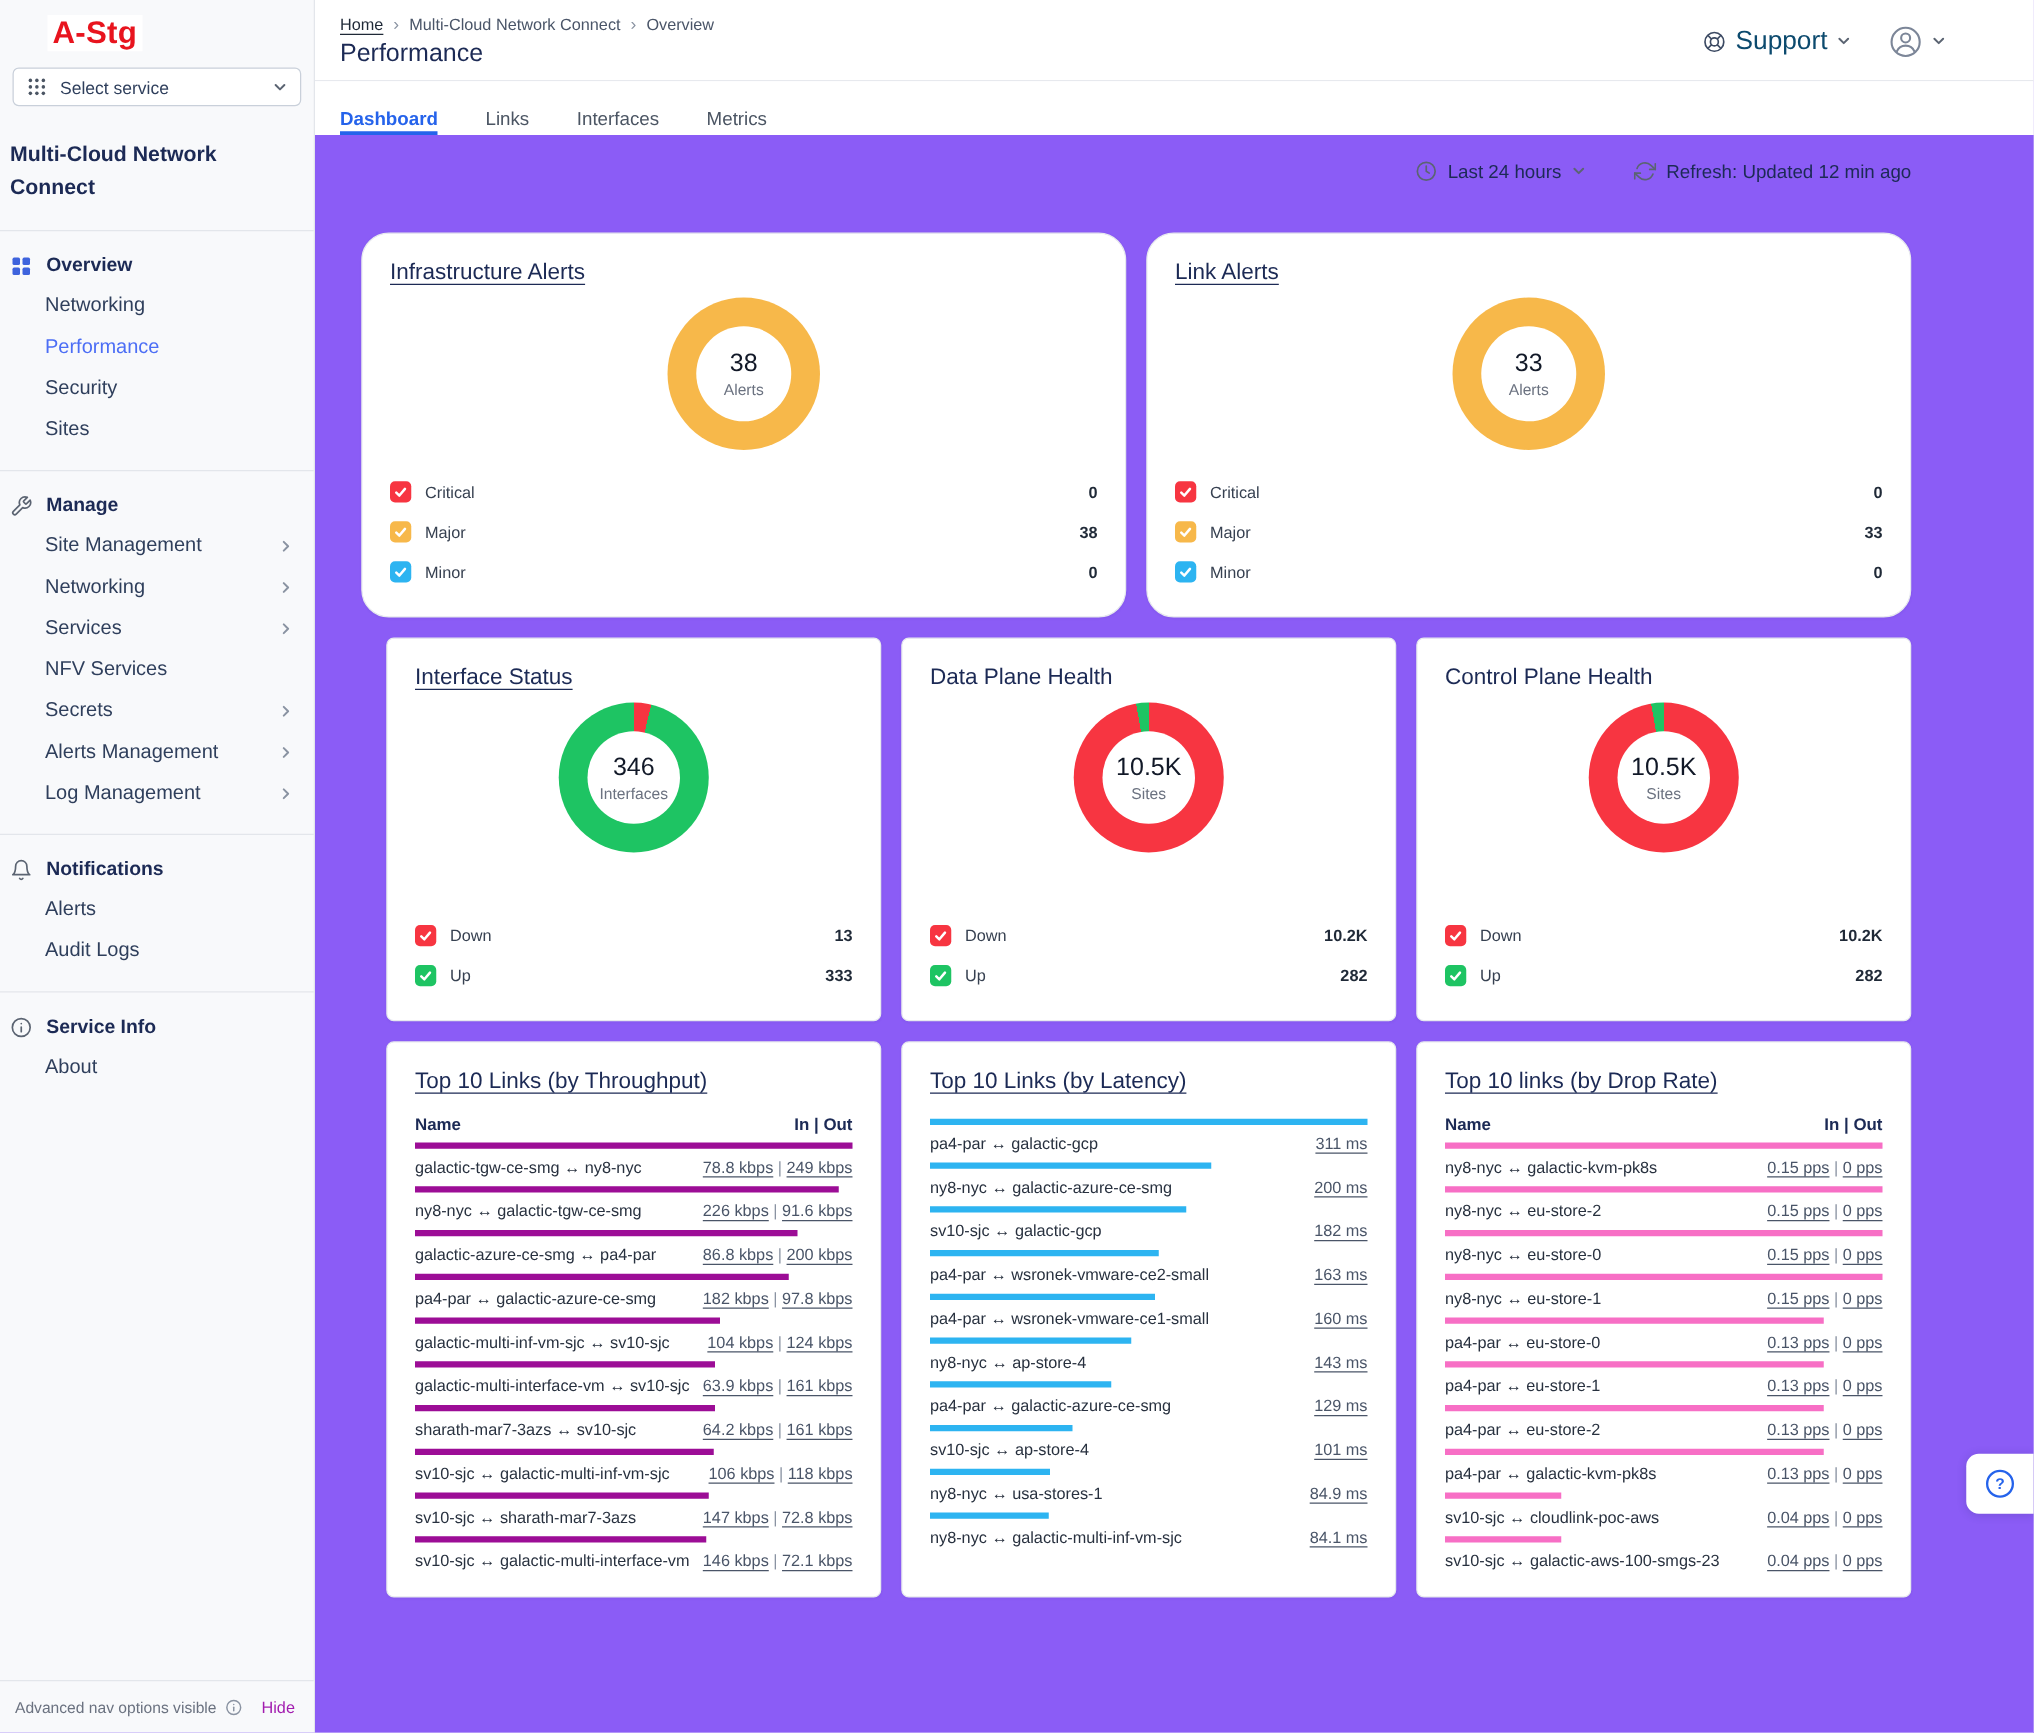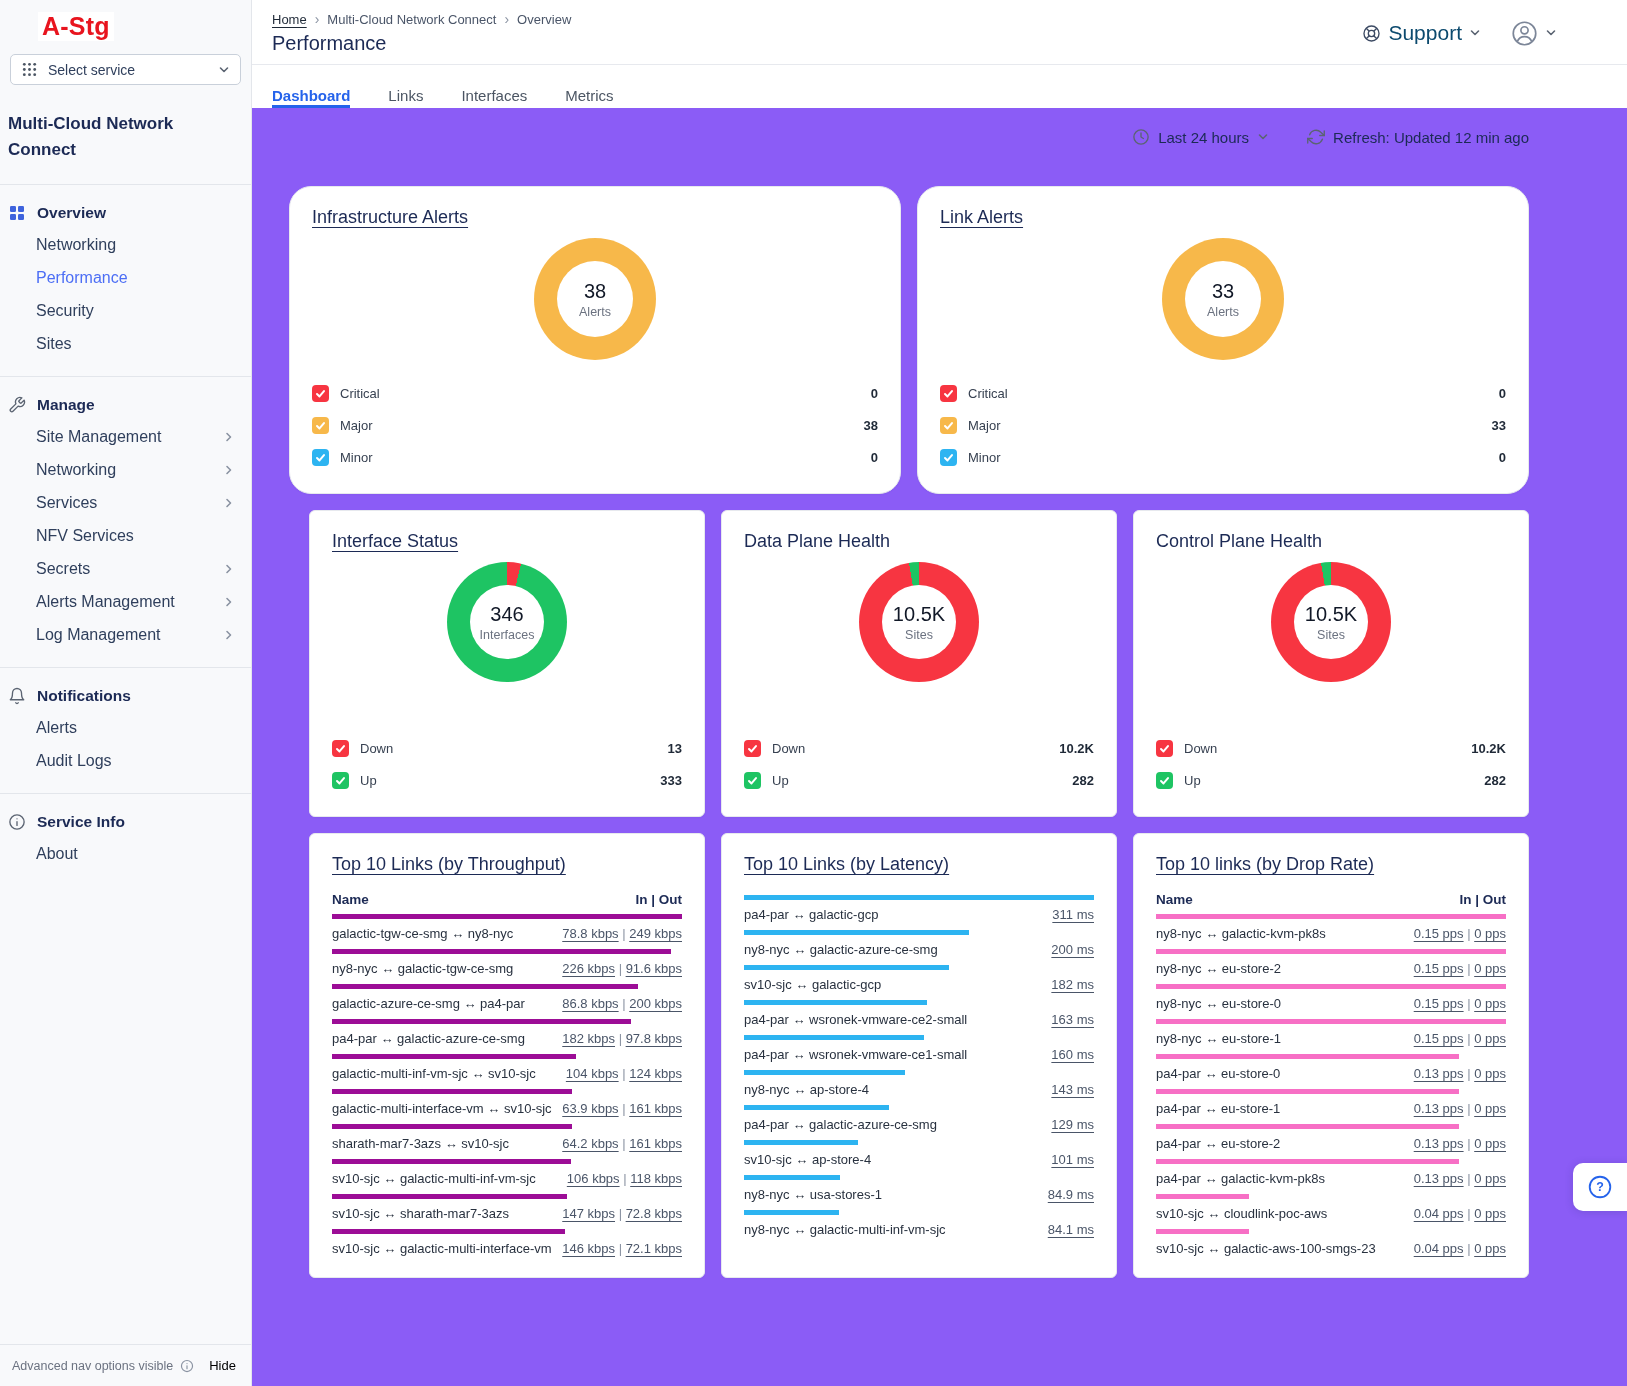--- a/index.html
+++ b/index.html
@@ -16,21 +16,21 @@
   .product-title { margin:26px 12px 0 8px; font-size:17px; line-height:26px; font-weight:700; color:#1c2a55; }
   .nav { margin-top:21px; }
   .nav-section { border-top:1px solid #e3e6eb; padding:13px 10px 16px 8px; }
   .nav-head { display:flex; align-items:center; gap:11px; padding:6px 0; cursor:pointer; }
   .nav-head-label { font-size:15.5px; font-weight:700; color:#1c2a55; }
   .nav-item { display:flex; align-items:center; font-size:16px; color:#2f3f5c; padding:7.5px 6px 7.5px 28px; cursor:pointer; border-radius:4px; }
   .nav-item .ni-label { flex:1; }
   .nav-item.active { color:#4c6ef5; }
   .nav-ico { width:18px; height:18px; display:inline-flex; }
   .sb-footer { position:absolute; left:0; right:0; bottom:0; border-top:1px solid #e3e6eb; background:#f8f9fb; padding:13px 12px; display:flex; align-items:center; gap:7px; font-size:12.5px; color:#6b7280; }
-  .sb-footer .hide-link { color:#000000; font-size:13px; margin-left:8px; cursor:pointer;text-align:right; }
+  .sb-footer .hide-link { color:#a21caf; font-size:13px; margin-left:8px; cursor:pointer;text-align:right; }
 
   
   .main { flex:1; min-width:0; display:flex; flex-direction:column; }
   .topbar { background:#fff; border-bottom:1px solid #e7e9ee; padding:11px 70px 9px 20px; display:flex; justify-content:space-between; align-items:center; }
   .breadcrumb { font-size:13px; color:#4a5568; display:flex; align-items:center; gap:8px; }
   .breadcrumb .bc-home { color:#1f2937; text-decoration:underline; text-underline-offset:3px; cursor:pointer; }
   .breadcrumb .bc-sep { color:#8a93a2; font-size:14px; }
   .page-title { margin-top:5px; font-size:20px; font-weight:500; color:#1c2a55; }
   .tb-right { display:flex; align-items:center; gap:30px; }
   .support-group, .avatar-group { display:flex; align-items:center; gap:7px; cursor:pointer; }

